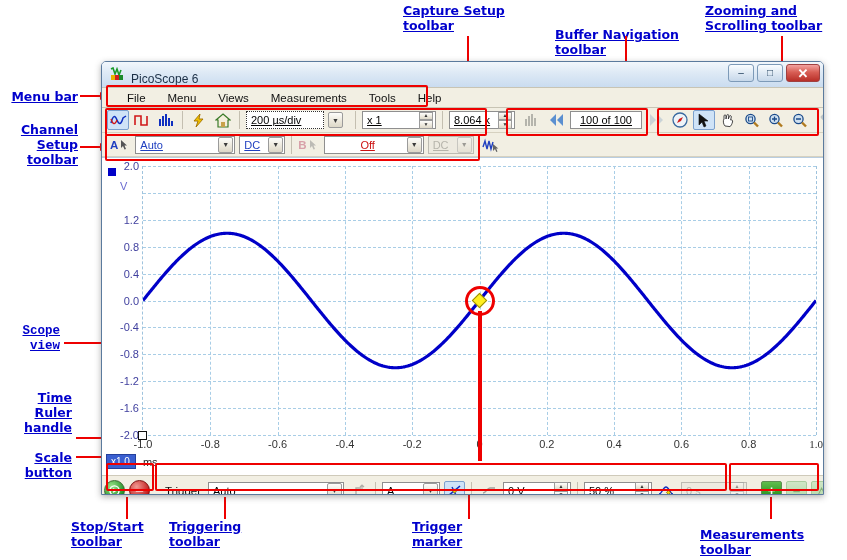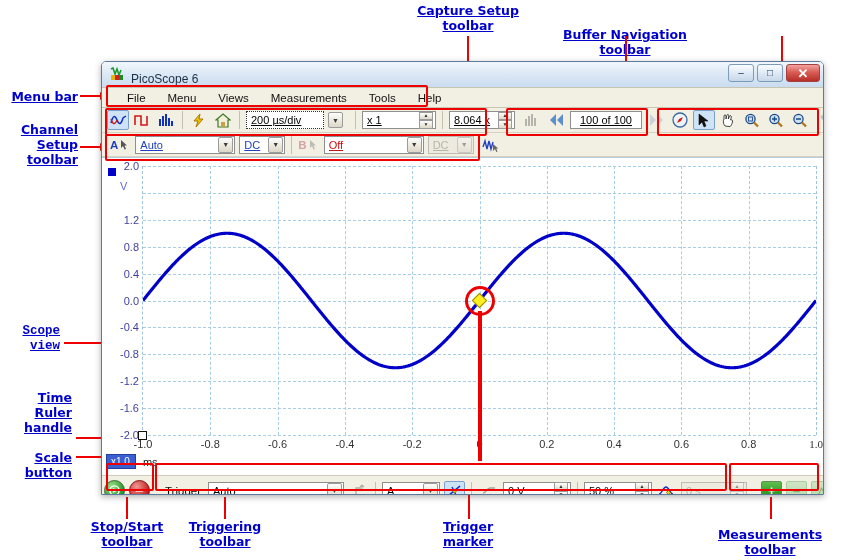--- a/index.html
+++ b/index.html
@@ -16,21 +16,21 @@
   .anno {
     position: absolute;
     color: #0000cc;
     font-family: "DejaVu Sans", sans-serif;
     font-size: 12.5px;
     font-weight: bold;
     line-height: 15px;
     text-decoration: underline;
     white-space: pre;
   }
-  .anno.c { text-align: center; }
+  .anno.c { text-align: left; }
   .anno.r { text-align: right; }
   .leader { position: absolute; background: #ee0000; }
   .leader.v { width: 2px; }
   .leader.h { height: 2px; }
   .leader.arrow::after {
     content: ""; position: absolute; right: -1px; top: -3px;
     border-left: 7px solid #ee0000;
     border-top: 4px solid transparent;
     border-bottom: 4px solid transparent;
   }
@@ -243,20 +243,22 @@
 <div id="root">
 
   <div class="anno c" style="left:403px; top:3px; width:130px;">Capture Setup
 toolbar</div>
   <div class="leader v" style="left:467px; top:36px; height:78px;"></div>
 
   <div class="anno c" style="left:555px; top:3px; width:140px;margin-top:24px;">Buffer Navigation
 toolbar</div>
   <div class="leader v" style="left:625px; top:36px; height:78px;"></div>
 
+  <div class="anno c" style="left:705px; top:3px; width:142px;">Zooming and
+Scrolling toolbar</div>
   <div class="leader v" style="left:781px; top:36px; height:78px;"></div>
 
   <div class="anno r" style="left:0px; top:89px; width:78px;">Menu bar</div>
   <div class="leader h arrow" style="left:80px; top:95px; width:26px;"></div>
 
   <div class="anno r" style="left:0px; top:122px; width:78px;">Channel
 Setup
 toolbar</div>
   <div class="leader h arrow" style="left:80px; top:146px; width:26px;"></div>
 
@@ -474,21 +476,21 @@
       <div class="combo" style="width:46px;">
         <span class="txt" style="color:#2040c0;">DC</span>
         <span class="arrow">▼</span>
       </div>
       <div class="sep"></div>
       <span class="lbl" style="color:#d8a0a8; font-weight:bold; padding:0 2px 0 2px;">B</span>
       <svg width="10" height="10" viewBox="0 0 10 10" style="margin-right:3px; opacity:.5;">
         <path d="M1 0 L1 8 L3 6 L4.5 9.5 L6 9 L4.5 5.5 L7 5.5 Z" fill="#888"></path>
       </svg>
       <div class="combo" style="width:100px;">
-        <span class="txt" style="color:#cc1111;">Off</span>
+        <span class="txt" style="color:#cc1111;text-align:center;">Off</span>
         <span class="arrow">▼</span>
       </div>
       <div class="combo dis" style="width:46px;">
         <span class="txt">DC</span>
         <span class="arrow">▼</span>
       </div>
       <div class="tbtn" style="margin-left:4px;">
         <svg width="17" height="14" viewBox="0 0 17 14">
           <path d="M1 9 L3 3 L5 11 L7 3 L9 11 L11 4" stroke="#2040c0" stroke-width="1.4" fill="none"></path>
           <path d="M11 6 L11 13 L13 11 L14.3 14 L15.5 13.4 L14.2 10.6 L16.3 10.6 Z" fill="#666"></path>

